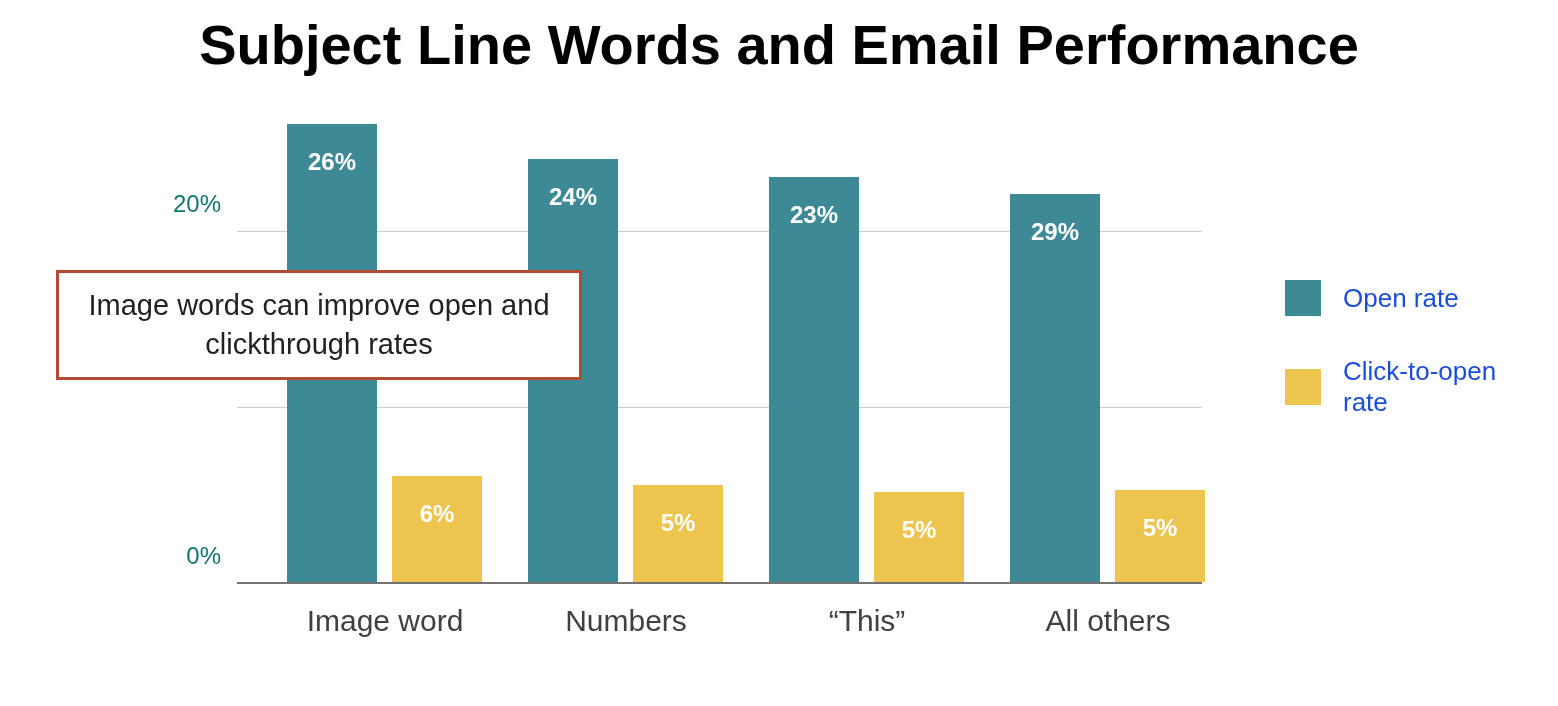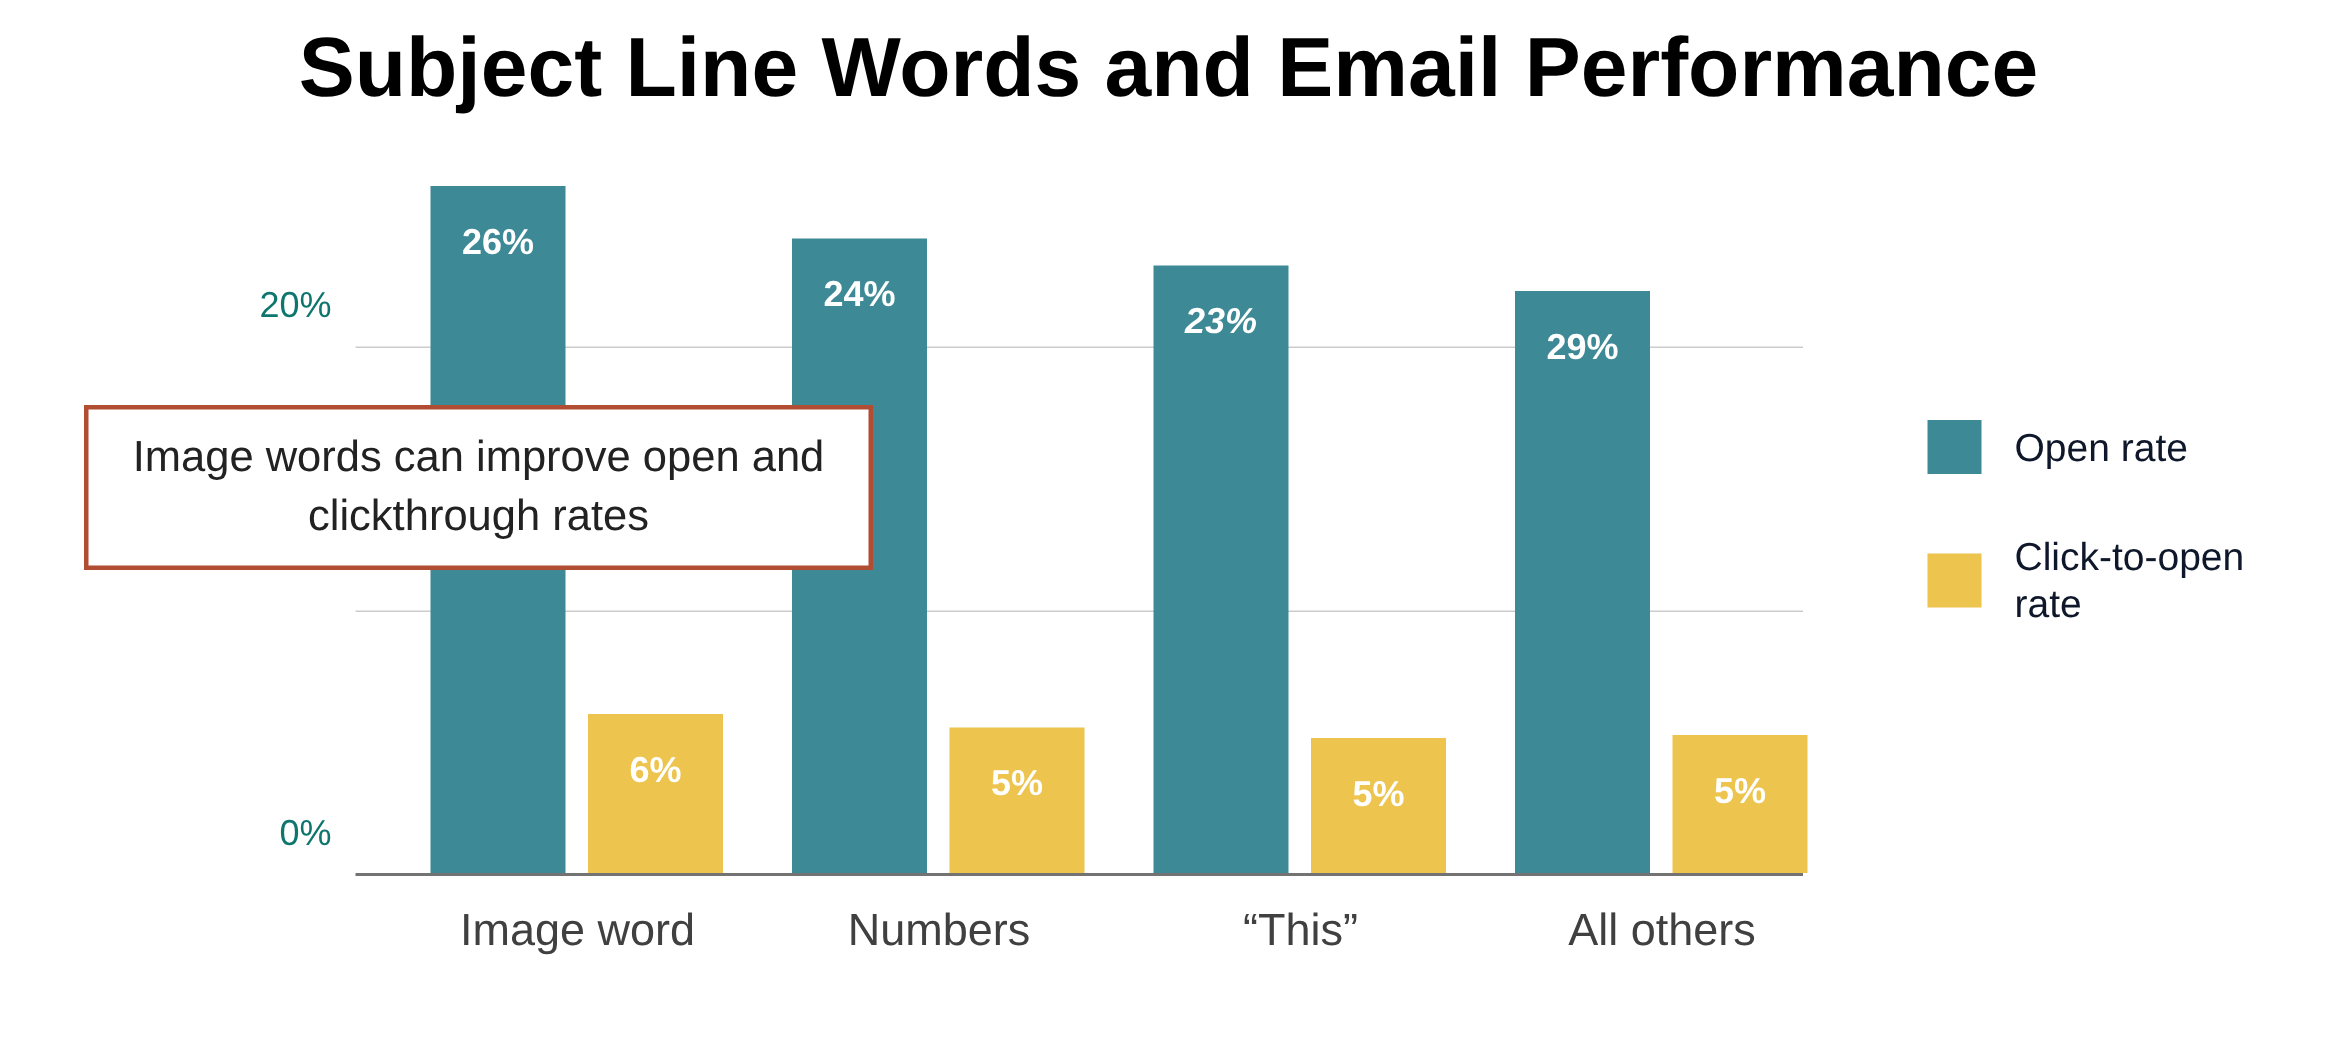--- a/index.html
+++ b/index.html
@@ -90,21 +90,21 @@
     margin-bottom: 40px;
   }
   .legend-swatch {
     width: 36px;
     height: 36px;
     margin-right: 22px;
     flex-shrink: 0;
   }
   .legend-text {
     font-size: 26px;
-    color: #0f172a;
+    color: #1d4ed8;
   }
   .callout {
     position: absolute;
     left: 20px;
     top: 270px;
     width: 526px;
     height: 110px;
     background: #fff;
     border: 3px solid #b14d32;
     display: flex;
@@ -139,21 +139,21 @@
   <div class="cat-label" style="left:148px;">Image word</div>
 
   <div class="bar open" style="left:291px; height:423px;">
       <div class="bar-label">24%</div>
     </div>
   <div class="bar click" style="left:396px; height:97px;">
       <div class="bar-label">5%</div>
     </div>
   <div class="cat-label" style="left:389px;">Numbers</div>
 
-  <div class="bar open" style="left:532px; height:405px;font-style:italic;">
+  <div class="bar open" style="left:532px; height:405px;">
       <div class="bar-label">23%</div>
     </div>
   <div class="bar click" style="left:637px; height:90px;">
       <div class="bar-label">5%</div>
     </div>
   <div class="cat-label" style="left:630px;">“This”</div>
 
   <div class="bar open" style="left:773px; height:388px;">
       <div class="bar-label">29%</div>
     </div>

